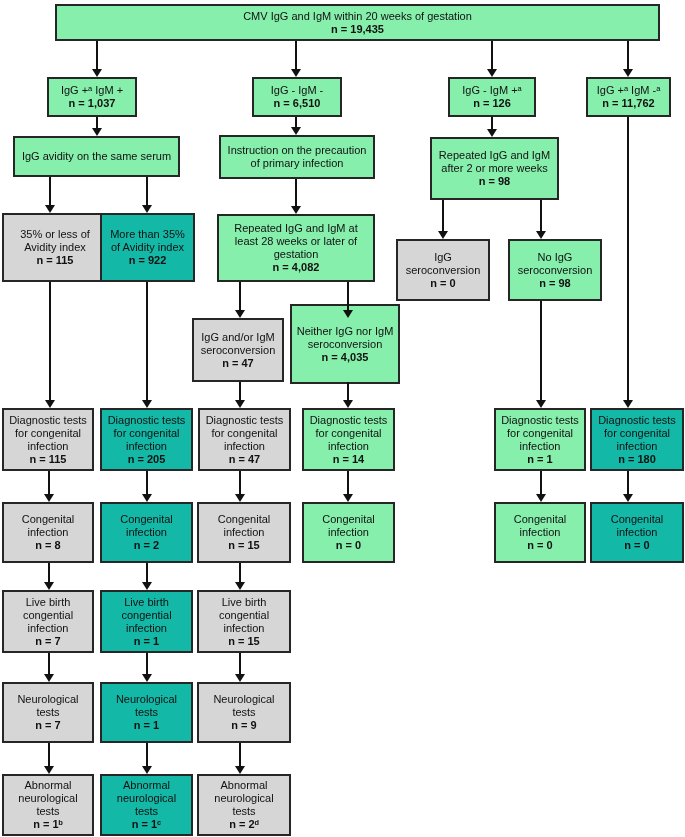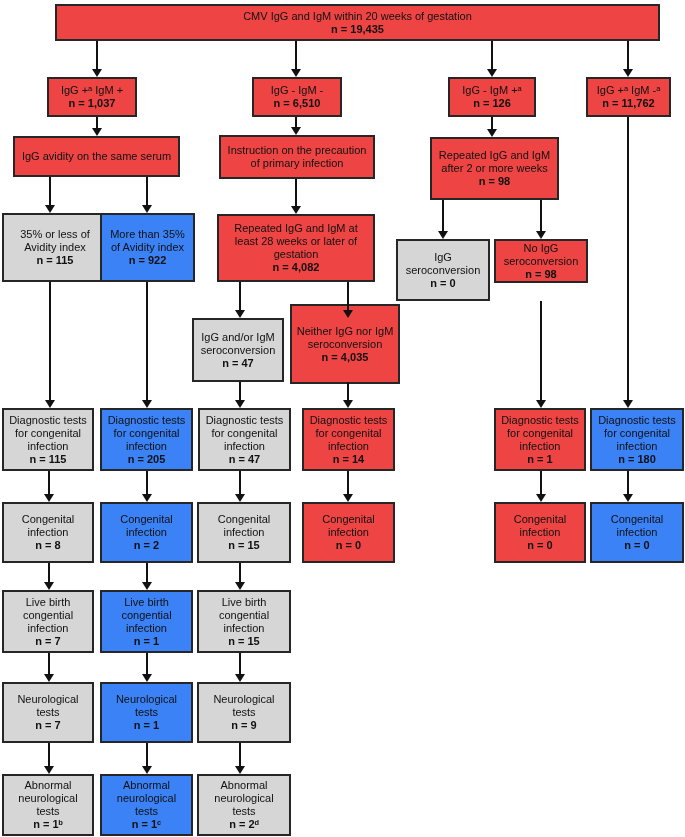--- a/index.html
+++ b/index.html
@@ -3,26 +3,26 @@
 <meta charset="utf-8">
 <style>
   html,body { margin:0; padding:0; background:#ffffff; }
   .canvas {
     position:relative; width:685px; height:837px; background:#ffffff;
     font-family:"Liberation Sans","DejaVu Sans",sans-serif; color:#111;
     overflow:hidden;
   }
   .node {
     position:absolute; box-sizing:border-box;
-    border:2px solid #262626; background:#ef4444;
+    border:2px solid #262626; background:#86efac;
     display:flex; flex-direction:column; align-items:center; justify-content:center;
     text-align:center; font-size:11px; line-height:13px; padding:2px 3px;
   }
   .node.dark  { background:#d6d6d6; }
-  .node.light { background:#3b82f6; }
+  .node.light { background:#14b8a6; }
   .lbl  { display:block; }
   .nval { display:block; font-weight:bold; }
   .arrow { position:absolute; width:10px; }
   .arrow::before {
     content:""; position:absolute; left:4.25px; top:0; bottom:7px;
     width:1.5px; background:#111;
   }
   .arrow::after {
     content:""; position:absolute; left:0; bottom:0; width:0; height:0;
     border-left:5px solid transparent; border-right:5px solid transparent;
@@ -76,21 +76,21 @@
     <span class="nval">n = 922</span>
   </div>
   <div class="node" style="left:217px;top:214px;width:158px;height:68px">
     <span class="lbl">Repeated IgG and IgM at least 28 weeks or later of gestation</span>
     <span class="nval">n = 4,082</span>
   </div>
   <div class="node dark" style="left:396px;top:239px;width:94px;height:62px">
     <span class="lbl">IgG seroconversion</span>
     <span class="nval">n = 0</span>
   </div>
-  <div class="node" style="left:494px;top:239px;width:94px;height:44px">
+  <div class="node" style="left:508px;top:239px;width:94px;height:62px">
     <span class="lbl">No IgG seroconversion</span>
     <span class="nval">n = 98</span>
   </div>
 
   <div class="node dark" style="left:192px;top:318px;width:92px;height:64px">
     <span class="lbl">IgG and/or IgM seroconversion</span>
     <span class="nval">n = 47</span>
   </div>
   <div class="node" style="left:290px;top:304px;width:110px;height:80px">
     <span class="lbl">Neither IgG nor IgM seroconversion</span>

